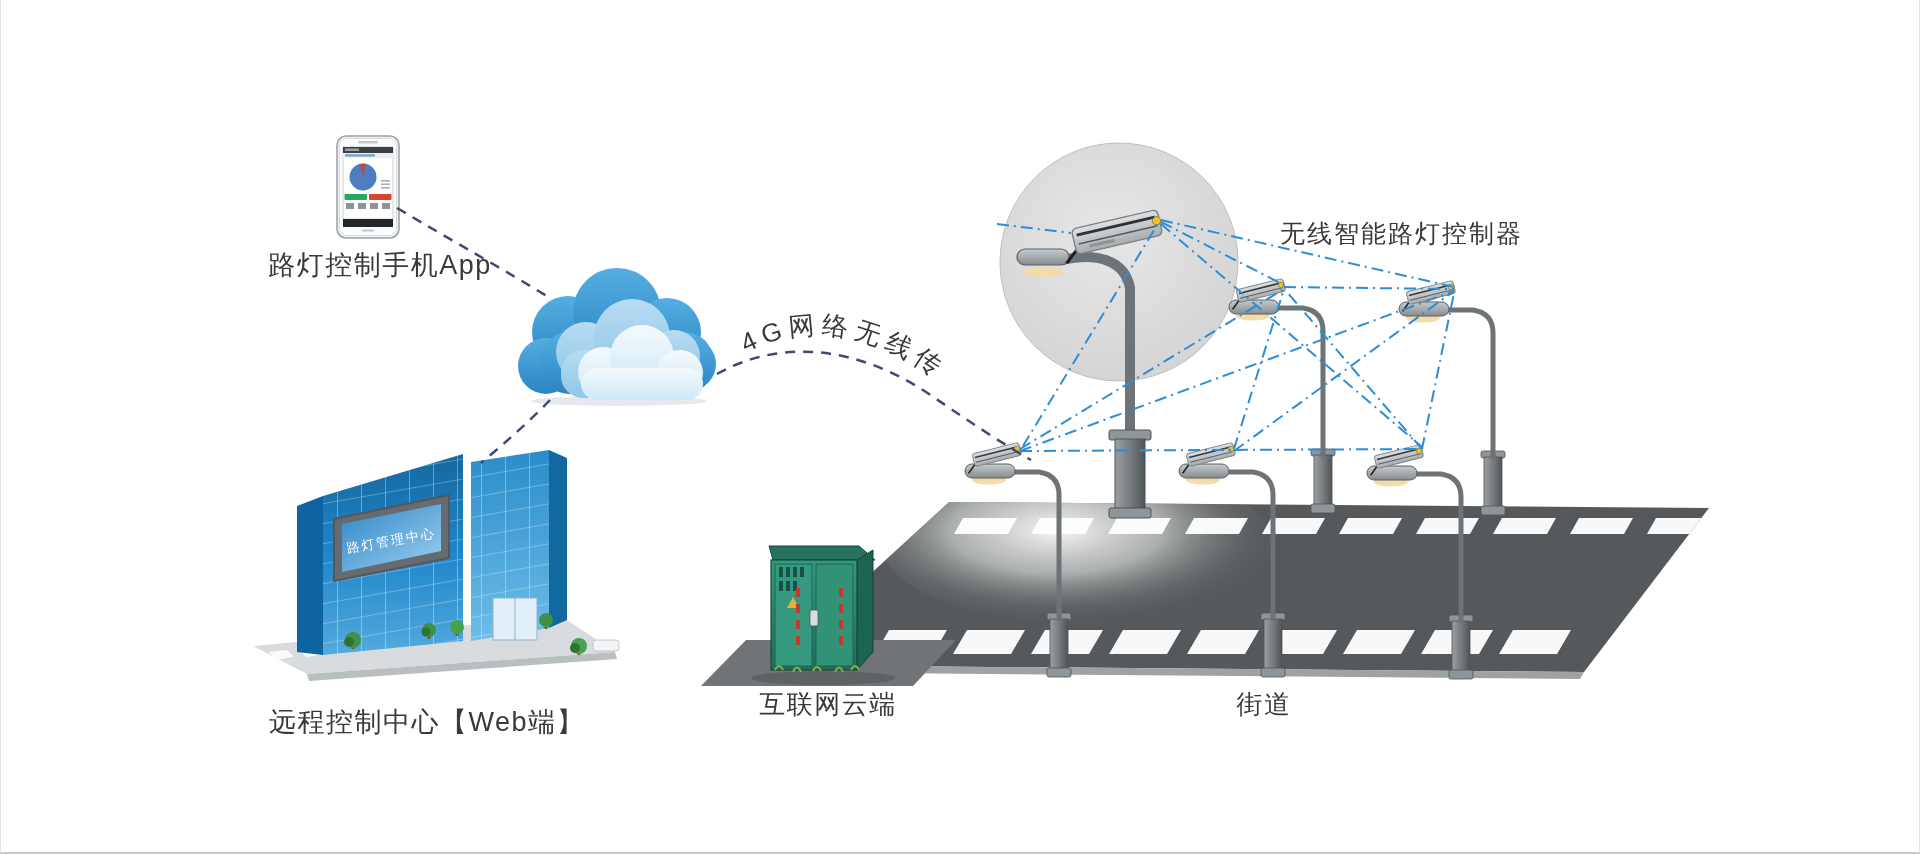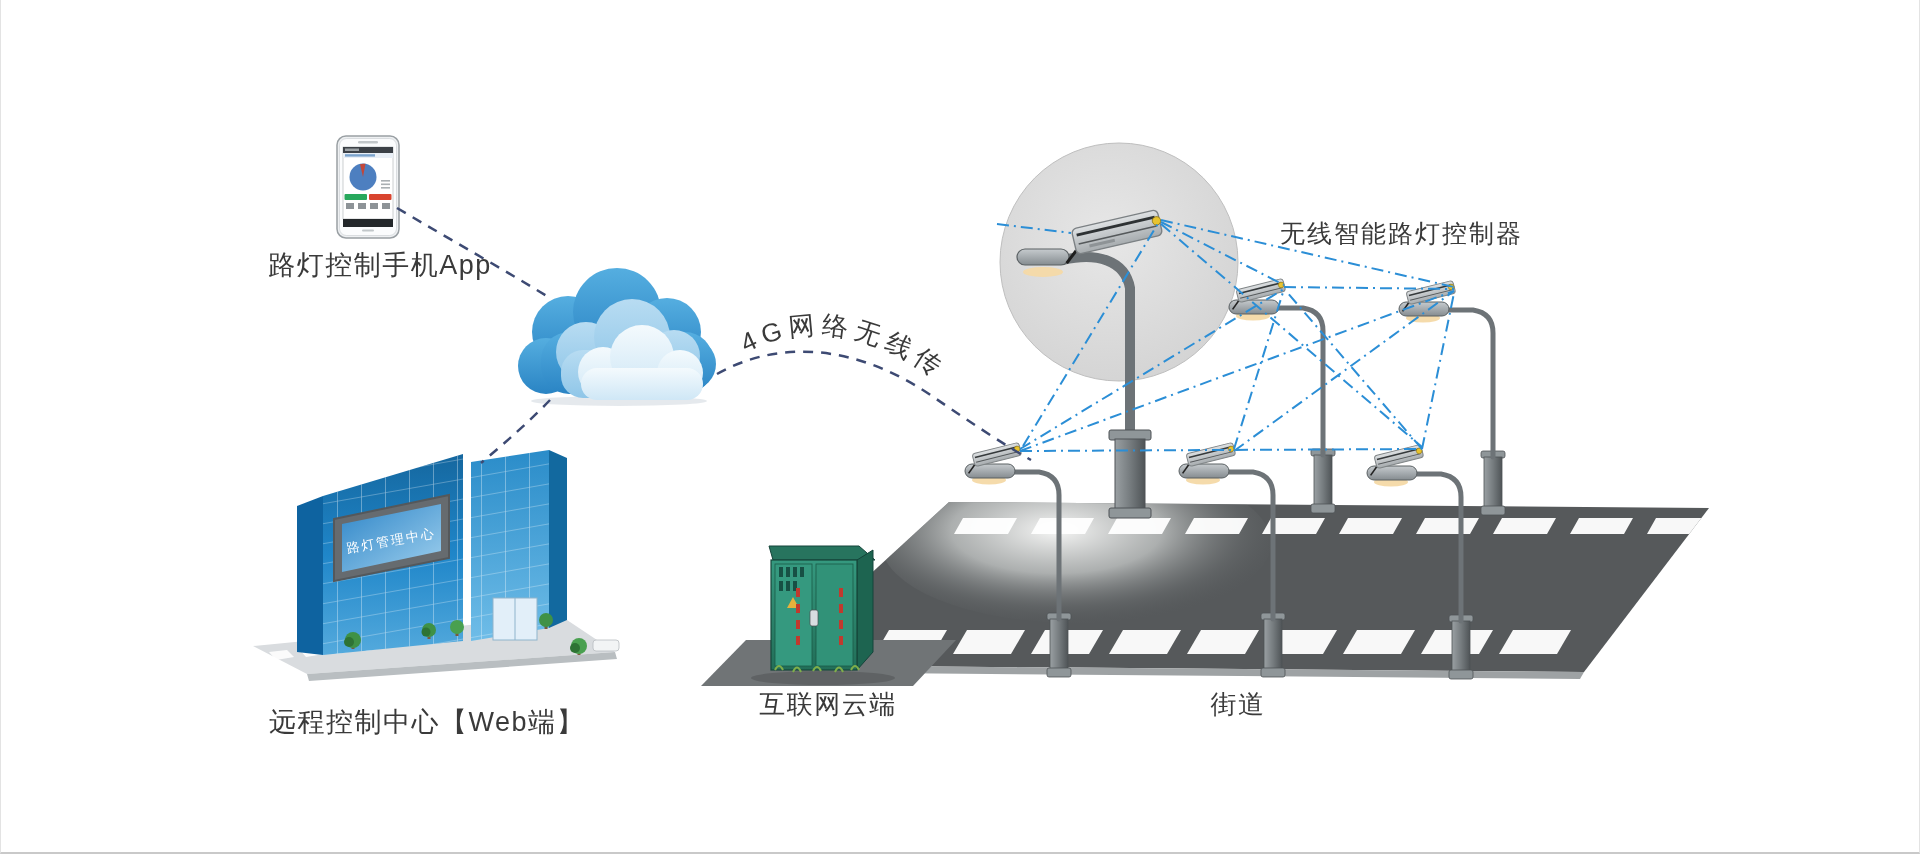--- a/index.html
+++ b/index.html
@@ -320,16 +320,16 @@
   </g>
   <path id="arcText" d="M736,358 C800,320 868,326 946,386" fill="none"></path>
   <text font-size="26" letter-spacing="6" fill="#3a3a3a" font-family="Liberation Sans, sans-serif">
     <textPath href="#arcText" startOffset="10">4G网络无线传输</textPath>
   </text>
 </svg>
 
 <div class="lbl" style="left:250px;top:247px;width:258px;font-size:27px;">路灯控制手机App</div>
 <div class="lbl" style="left:268px;top:704px;width:296px;font-size:27px;text-align:center;">远程控制中心【Web端】</div>
 <div class="lbl" style="left:742px;top:687px;width:170px;">互联网云端</div>
-<div class="lbl" style="left:1172px;top:687px;width:130px;">街道</div>
+<div class="lbl" style="left:1198px;top:687px;width:130px;">街道</div>
 <div class="lbl" style="left:1246px;top:217px;width:240px;text-align:left;letter-spacing:2px;font-size:25px;margin-left:33px;">无线智能路灯控制器</div>
 
 </div>
 
 </body></html>

